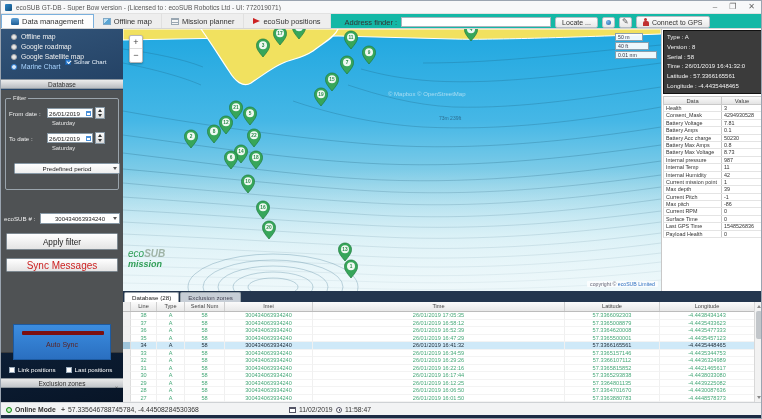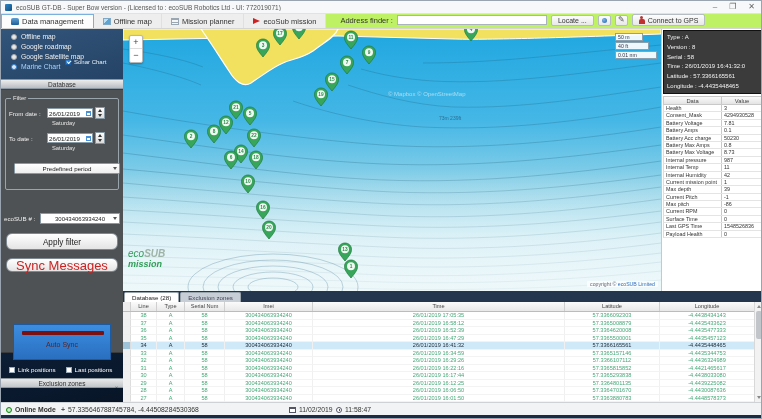--- a/index.html
+++ b/index.html
@@ -7,21 +7,21 @@
   .window{position:relative;width:762px;height:419px;background:#f0f0f0;overflow:hidden;border:1px solid #9aa4b0;}
 
   
   .titlebar{position:absolute;left:0;top:0;width:762px;height:13px;background:#f7f8f9;border-bottom:1px solid #e2e2e2;display:flex;align-items:center;padding:0 4px;}
   .appicon{width:7px;height:7px;background:linear-gradient(135deg,#2e86c8,#12507e);border-radius:1px;margin-right:4px;}
   .titletext{font-size:6.5px;color:#555;white-space:nowrap;overflow:hidden;flex:1;}
   .winctl{display:flex;gap:12px;margin-right:4px;}
   .winctl span{font-size:8px;color:#666;line-height:8px;cursor:default;}
 
   
-  .toolbar{position:absolute;left:0;top:13px;width:762px;height:15px;background:#bef264;border-bottom:1px solid #d5d5d5;display:flex;align-items:flex-start;}
+  .toolbar{position:absolute;left:0;top:13px;width:762px;height:15px;background:#14b8a6;border-bottom:1px solid #d5d5d5;display:flex;align-items:flex-end;}
   #toolbar-tabs{display:flex;align-items:stretch;height:100%;}
   .tab{display:flex;align-items:center;gap:3px;padding:0 9px;font-size:7.5px;color:#333;border-right:1px solid #e0e0e0;background:#eeeeee;white-space:nowrap;}
   .tab.active{background:#fdfdfd;border:1px solid #7ab0dd;border-bottom:none;}
   .tabicon{display:inline-block;width:8px;height:7px;}
   .ic-datamgmt{background:linear-gradient(180deg,#5d9fd4,#1f5e96);border-radius:2px 2px 1px 1px;}
   .ic-offmap{background:linear-gradient(135deg,#bfe0f2 40%,#5aa5d4 40%);border:1px solid #7fa8c6;}
   .ic-planner{background:repeating-linear-gradient(180deg,#9aa7b2 0 1px,#f5f5f5 1px 3px);border:1px solid #9aa7b2;}
   .ic-recovery{width:0;height:0;border-top:3.5px solid transparent;border-bottom:3.5px solid transparent;border-left:7px solid #cc2222;}
   .ic-dashboard{width:8px;height:8px;border-radius:50%;background:radial-gradient(circle at 35% 35%,#8fc6ef,#1d6db2);}
   .addrzone{display:flex;align-items:center;gap:4px;margin-left:14px;flex:1;}
@@ -60,23 +60,23 @@
   .calglyph{width:5px;height:5px;border:1px solid #4a90d9;border-top:2px solid #4a90d9;}
   .spinner{width:10px;height:12px;background:linear-gradient(180deg,#fdfdfd,#dcdcdc);border:1px solid #8899a6;display:flex;flex-direction:column;align-items:center;justify-content:space-around;}
   .spup{width:0;height:0;border-left:2.5px solid transparent;border-right:2.5px solid transparent;border-bottom:3px solid #333;}
   .spdn{width:0;height:0;border-left:2.5px solid transparent;border-right:2.5px solid transparent;border-top:3px solid #333;}
   .dayname{position:absolute;font-size:5.8px;color:#e8e8e8;left:46px;}
   .combo{position:absolute;left:8px;width:106px;height:11px;background:linear-gradient(180deg,#fff,#eee);border:1px solid #8899a6;font-size:6.2px;color:#222;display:flex;align-items:center;justify-content:center;border-radius:1px;}
   .combo .arr{position:absolute;right:2px;width:0;height:0;border-left:2.5px solid transparent;border-right:2.5px solid transparent;border-top:3px solid #555;}
   .ecorow{position:absolute;left:3px;top:123px;display:flex;align-items:center;gap:2px;}
   .ecolabel{font-size:6.2px;color:#f0f0f0;width:34px;}
   .ecocombo{position:relative;width:80px;height:11px;background:#fff;border:1px solid #8899a6;font-size:6px;color:#222;display:flex;align-items:center;justify-content:center;}
-  .bigbtn{position:absolute;left:5px;width:112px;background:linear-gradient(180deg,#ffffff,#e4e4e4);border:1px solid #7d8890;border-radius:6px;text-align:center;}
+  .bigbtn{position:absolute;left:5px;width:112px;background:linear-gradient(180deg,#ffffff,#e4e4e4);border:1px solid #7d8890;border-radius:1px;text-align:center;}
   .applybtn{top:143px;height:17px;font-size:8.2px;color:#222;line-height:17px;}
-  .syncbtn{top:168px;height:14px;font-size:13px;color:#cc2222;line-height:14px;}
+  .syncbtn{top:168px;height:14px;font-size:10px;color:#cc2222;line-height:14px;}
   .autosync{position:absolute;left:12px;top:234px;width:98px;height:36px;background:linear-gradient(180deg,#3c8de0,#2a6fc0);border:1px solid #1d5aa0;}
   .autosyncbar{position:absolute;left:8px;top:6px;width:82px;height:4px;background:#7c0f0f;border-radius:1px;}
   .autosynclabel{position:absolute;left:0;top:16px;width:100%;text-align:center;font-size:7px;color:#5a2424;}
   #sidebar-checkboxes{position:absolute;left:8px;top:276px;display:flex;gap:10px;}
   .schk{display:flex;align-items:center;gap:3px;}
   .schk .chklabel{font-size:6.2px;color:#fff;}
   .exclbar{position:absolute;left:0;top:288px;width:122px;height:10px;background:linear-gradient(180deg,#e9e9e9,#c2c6ca);border-top:1px solid #90989f;border-bottom:1px solid #90989f;font-size:6.5px;color:#333;text-align:center;line-height:10px;}
   .exclbar .chev{position:absolute;right:4px;top:2px;font-size:6px;color:#555;}
 
   
@@ -169,21 +169,21 @@
         <div class="tab">
           <span class="tabicon ic-offmap"></span>
           <span>Offline map</span>
         </div>
         <div class="tab">
           <span class="tabicon ic-planner"></span>
           <span>Mission planner</span>
         </div>
         <div class="tab">
           <span class="tabicon ic-recovery"></span>
-          <span>ecoSub mission</span>
+          <span>ecoSub positions</span>
         </div>
       </div>
     <div class="addrzone">
       <span class="addrlabel">Address finder :</span>
       <input class="addrinput" value="" style="">
       <button class="btn">Locate ...</button>
       <span class="minibtn">
           <span class="bluedot"></span>
         </span>
       <span class="minibtn">

